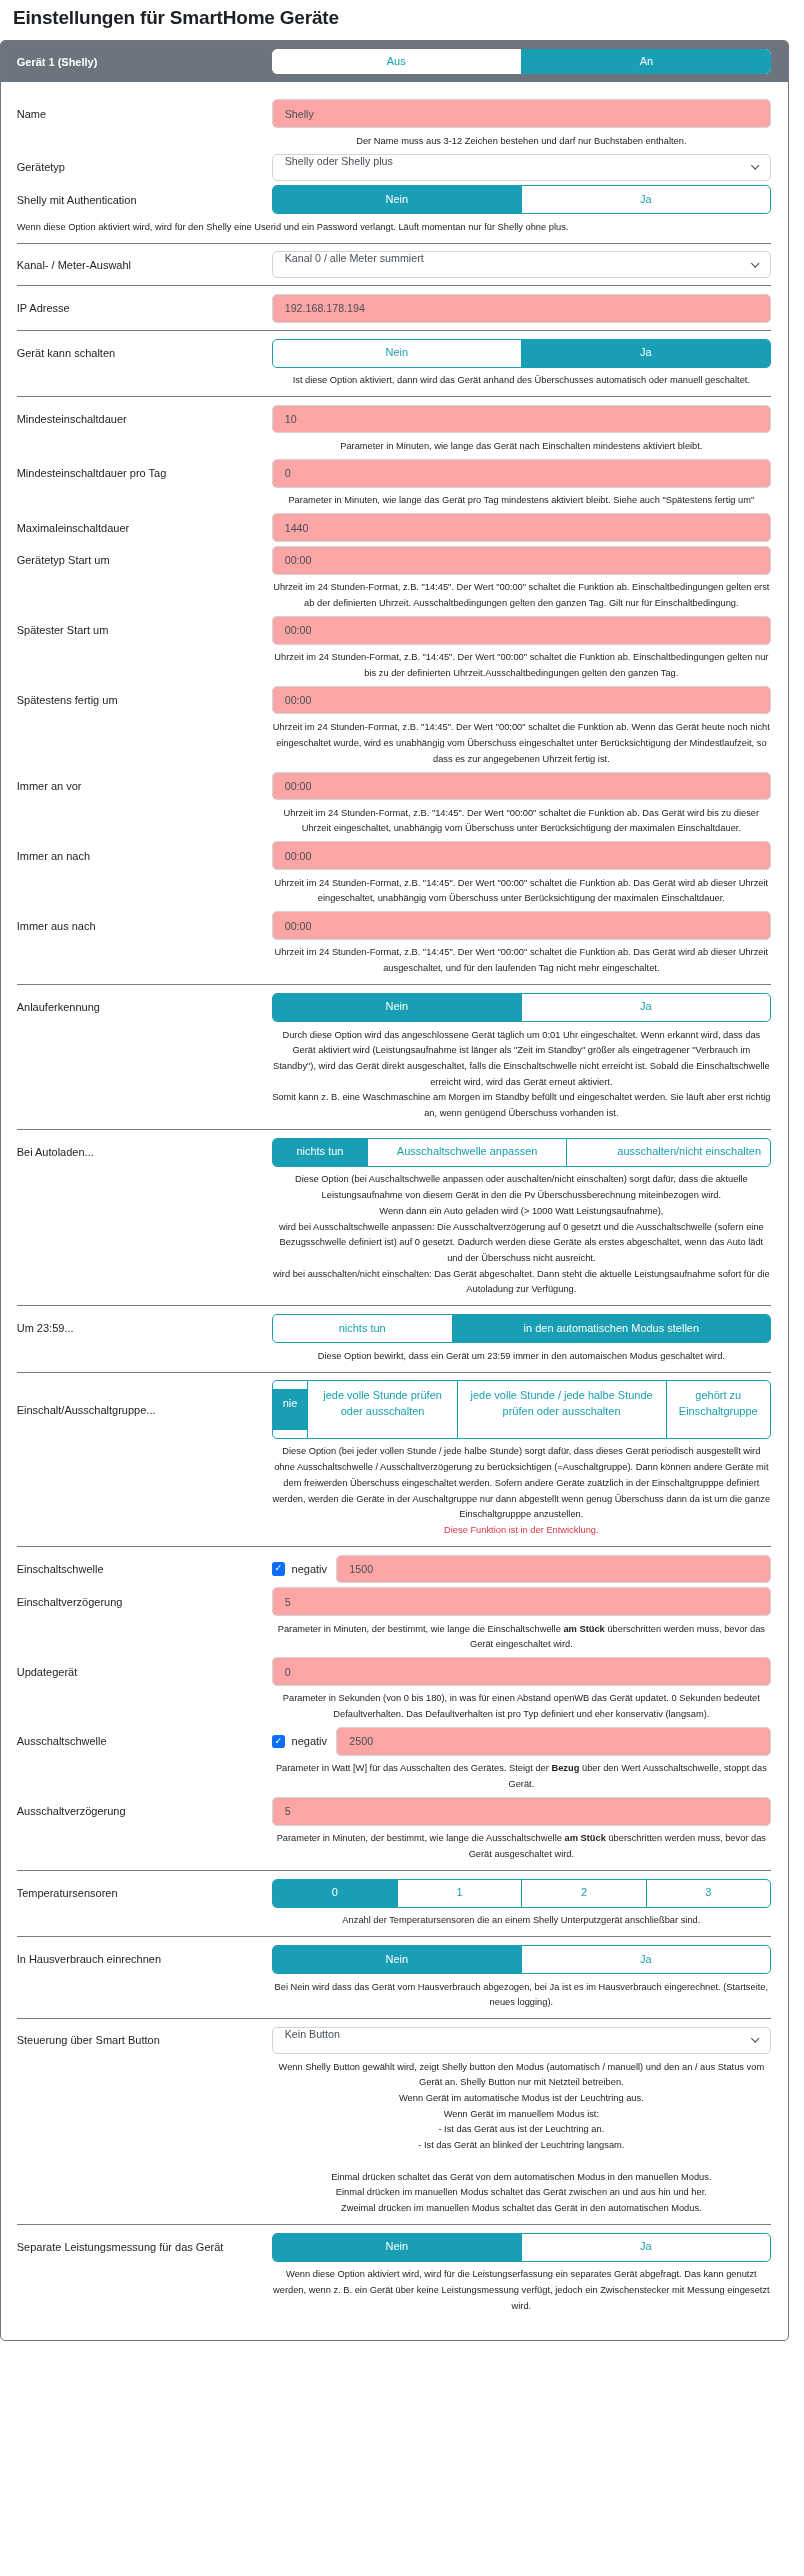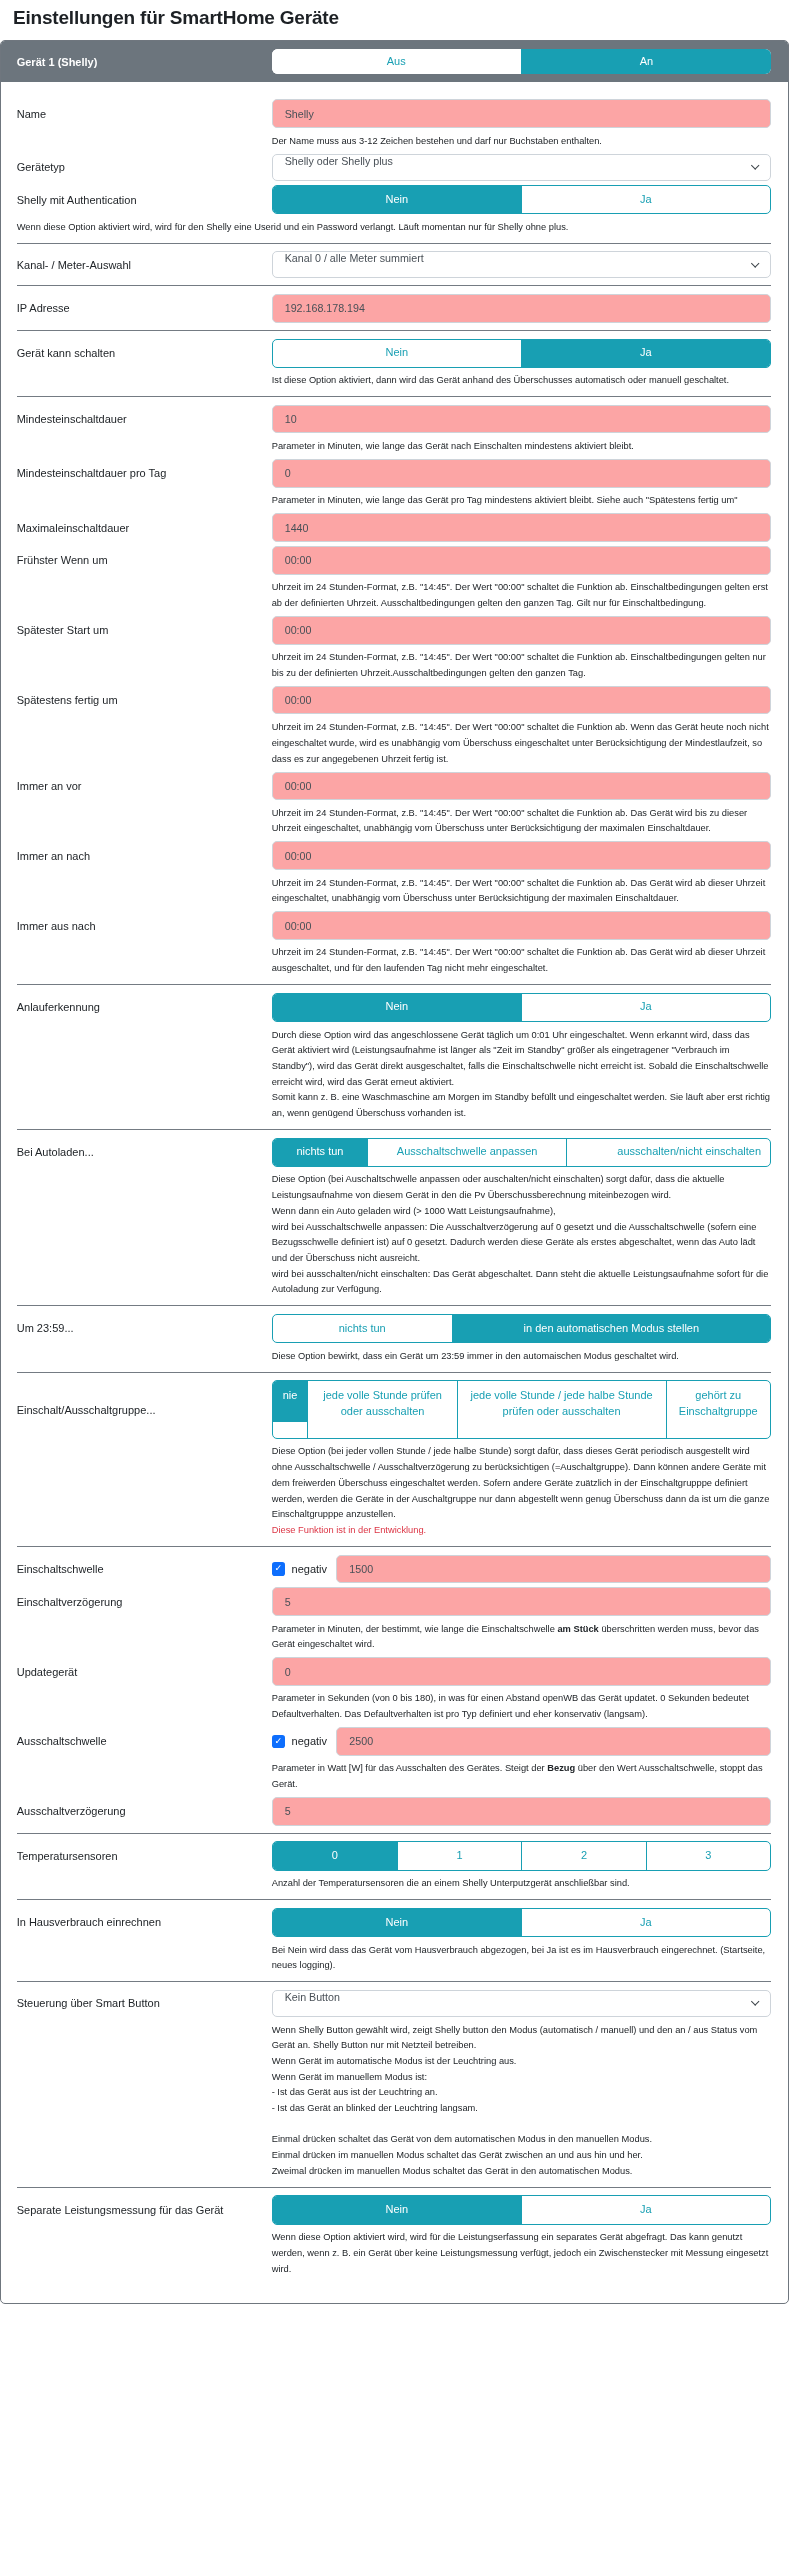--- a/index.html
+++ b/index.html
@@ -49,21 +49,21 @@
     display:flex;align-items:flex-start;padding:0 24px 0 12px;font-size:10.7px;color:var(--input-text);
     background:#fff;cursor:pointer;
   }
   .select .val{white-space:nowrap;overflow:hidden;text-overflow:ellipsis;}
   .chev{
     position:absolute;right:12px;top:50%;width:6.4px;height:6.4px;
     border-right:1.4px solid #3b4248;border-bottom:1.4px solid #3b4248;
     transform:translateY(-68%) rotate(45deg);
   }
 
-  .toggle{display:flex;border:0.7px solid var(--accent);border-radius:5px;overflow:hidden;background:#fff;align-items:flex-start;}
+  .toggle{display:flex;border:0.7px solid var(--accent);border-radius:5px;overflow:hidden;background:#fff;align-items:center;}
   .toggle .opt{
     display:flex;align-items:center;justify-content:center;text-align:center;
     color:var(--accent);font-size:11px;line-height:15.7px;padding:5.7px 5.7px;cursor:pointer;
     border-left:0.7px solid var(--accent);min-height:27px;
   }
   .toggle .opt:first-child{border-left:none;}
   .toggle .opt.active{background:var(--accent);color:#fff;}
   .toggle.top-align .opt{align-items:flex-start;padding-top:7.1px;padding-bottom:18px;}
   .toggle.header-toggle{border:none;border-radius:5.7px;height:25px;}
   .toggle.header-toggle .opt{min-height:25px;padding:0 5.7px;font-size:11px;}
@@ -72,21 +72,21 @@
   .checkline{display:flex;align-items:center;}
   .checkbox{
     width:13.5px;height:13.5px;min-width:13.5px;border-radius:2.8px;background:var(--check-blue);
     display:flex;align-items:center;justify-content:center;cursor:pointer;margin-right:6.4px;
   }
   .checkbox .tick{color:#fff;font-size:9.3px;line-height:1;font-weight:700;}
   .checklabel{font-size:11px;margin-right:9.3px;white-space:nowrap;}
   .checkline input.text{flex:1;width:auto;}
 
   .help{margin-top:5.7px;font-size:9.3px;line-height:15.7px;color:var(--text);}
-  .help.offset{margin-left:255px;}
+  .help.offset{margin-left:255px;text-align:center;}
   .help p{margin:0;}
   .help p.blank{height:15.7px;}
   .help p.danger{color:var(--danger);}
   hr.divider{border:none;border-top:0.7px solid #747b83;margin:7.1px 0 7.8px 0;}
 </style>
 </head>
 <body>
 
 <h1 class="page-title">Einstellungen für SmartHome Geräte</h1>
 
@@ -199,21 +199,21 @@
       <div class="frow">
         <div class="cols">
           <div class="lbl">Maximaleinschaltdauer</div>
           <div class="ctrl">
             <input class="text" type="text" value="1440" style="">
           </div>
         </div>
       </div>
       <div class="frow">
         <div class="cols">
-          <div class="lbl">Frühster Wenn um</div>
+          <div class="lbl">Gerätetyp Start um</div>
           <div class="ctrl">
             <input class="text" type="text" value="00:00" style="">
           </div>
         </div>
         <div class="help offset">
           <p>Uhrzeit im 24 Stunden-Format, z.B. "14:45". Der Wert "00:00" schaltet die Funktion ab. Einschaltbedingungen gelten erst ab der definierten Uhrzeit. Ausschaltbedingungen gelten den ganzen Tag. Gilt nur für Einschaltbedingung.</p>
         </div>
       </div>
       <div class="frow">
         <div class="cols">
@@ -391,20 +391,23 @@
         <div class="help offset">
           <p>Parameter in Watt [W] für das Ausschalten des Gerätes. Steigt der <b>Bezug</b> über den Wert Ausschaltschwelle, stoppt das Gerät.</p>
         </div>
       </div>
       <div class="frow">
         <div class="cols">
           <div class="lbl">Ausschaltverzögerung</div>
           <div class="ctrl">
             <input class="text" type="text" value="5" style="">
           </div>
+        </div>
+        <div class="help offset">
+          <p>Parameter in Minuten, der bestimmt, wie lange die Ausschaltschwelle <b>am Stück</b> überschritten werden muss, bevor das Gerät ausgeschaltet wird.</p>
         </div>
       </div>
       <hr class="divider">
       <div class="frow">
         <div class="cols">
           <div class="lbl">Temperatursensoren</div>
           <div class="ctrl">
             <div class="toggle">
               <div class="opt active" style="flex: 0 0 25%;">0</div>
               <div class="opt" style="flex: 0 0 25%;">1</div>

